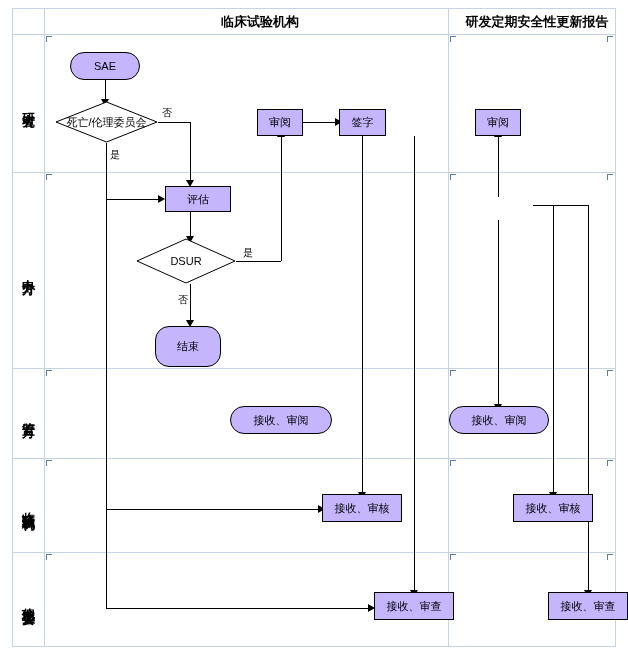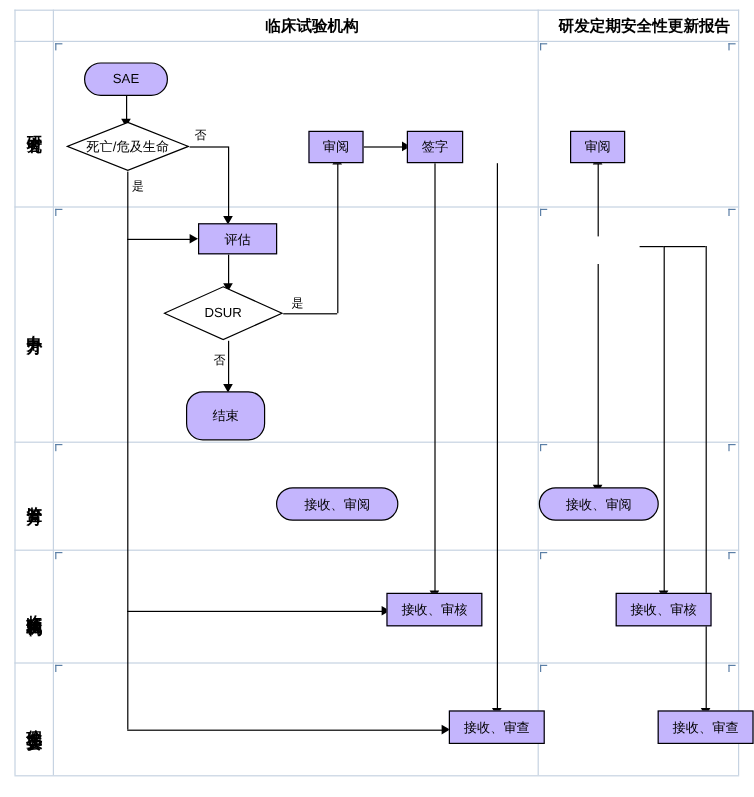--- a/index.html
+++ b/index.html
@@ -185,21 +185,21 @@
   <div class="conn h" style="left:553px;top:205px;width:35px;"></div>
   <div class="conn v" style="left:588px;top:205px;height:387px;"></div>
   <div class="arrow down" style="left:584px;top:590px;"></div>
 
   <div class="node round" style="left:70px;top:52px;width:70px;height:28px;">SAE</div>
 
   <div class="diamond" style="left:55px;top:101px;width:103px;height:42px;">
     <svg width="103" height="42" viewBox="0 0 103 42">
       <polygon points="51.5,1 102,21 51.5,41 1,21" fill="#ffffff" stroke="#000000" stroke-width="1"></polygon>
     </svg>
-    <div class="dlabel">死亡/危及生命</div>
+    <div class="dlabel">死亡/伦理委员会</div>
   </div>
 
   <div class="edgelabel" style="left:162px;top:106px;">否</div>
   <div class="edgelabel" style="left:110px;top:148px;">是</div>
 
   <div class="node rect" style="left:257px;top:109px;width:46px;height:27px;">审阅</div>
 
   <div class="node rect" style="left:339px;top:109px;width:47px;height:27px;">签字</div>
 
   <div class="node rect" style="left:165px;top:186px;width:66px;height:26px;">评估</div>

